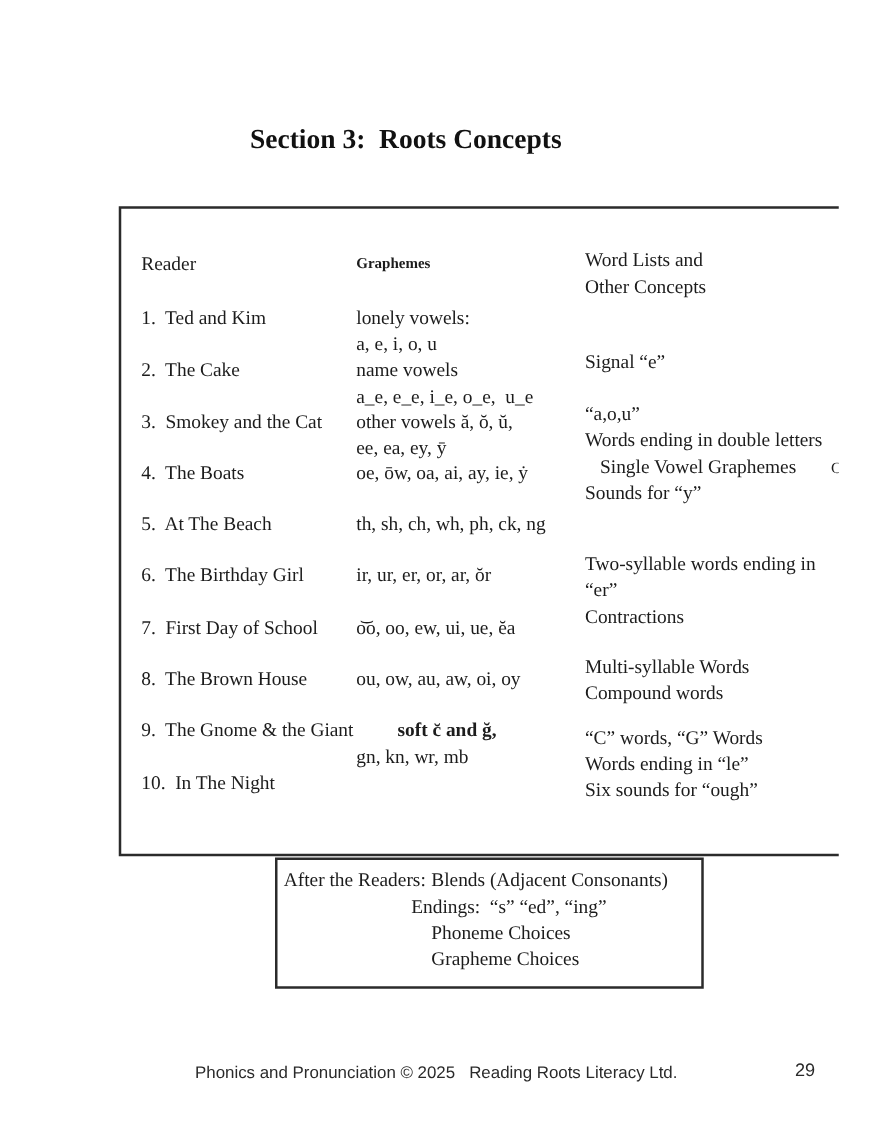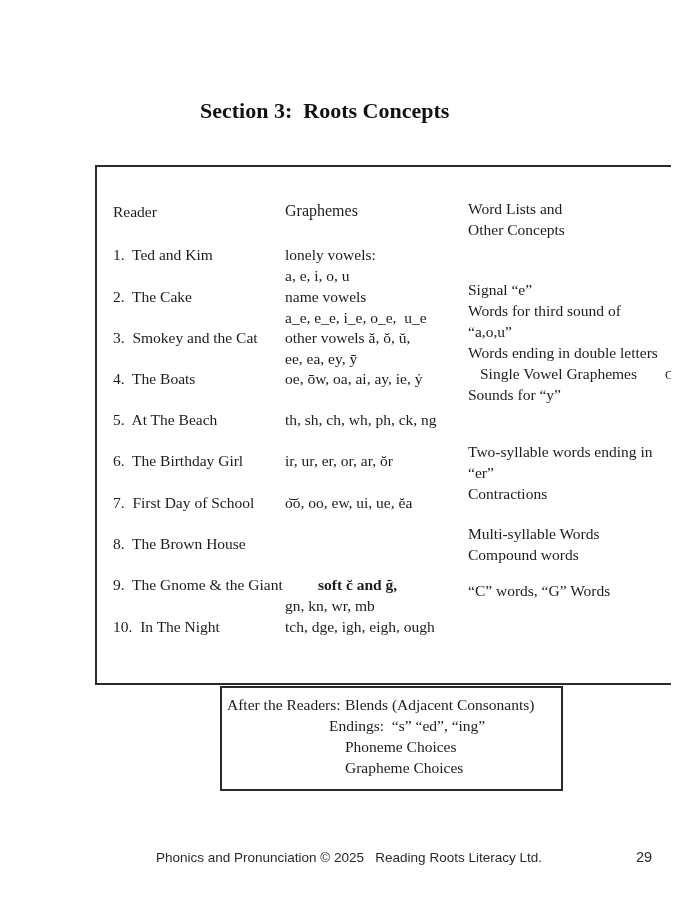--- a/index.html
+++ b/index.html
@@ -41,21 +41,21 @@
     background: transparent;
   }
   .line {
     position: absolute;
     font-size: 15.5px;
     line-height: 21px;
     white-space: pre;
     color: #1c1c1c;
   }
   .col-header { font-size: 15.5px; }
-  .graphemes-header { font-size: 16px; }
+  .graphemes-header { font-size: 12px; font-weight: bold; }
   .small-inline { font-size: 12.5px; }
   .footer-line {
     position: absolute;
     font-family: "Liberation Sans", "DejaVu Sans", sans-serif;
     font-size: 13.5px;
     color: #2a2a2a;
     white-space: pre;
   }
 </style>
 </head>
@@ -86,36 +86,37 @@
   <div class="line" style="left:237px; top:196px;">lonely vowels:</div>
   <div class="line" style="left:237px; top:217px;">a, e, i, o, u</div>
   <div class="line" style="left:237px; top:238px;">name vowels</div>
   <div class="line" style="left:237px; top:259px;">a_e, e_e, i_e, o_e,  u_e</div>
   <div class="line" style="left:237px; top:279px;">other vowels ă, ŏ, ŭ,</div>
   <div class="line" style="left:237px; top:300px;">ee, ea, ey, ȳ</div>
   <div class="line" style="left:237px; top:320px;">oe, ōw, oa, ai, ay, ie, ẏ</div>
   <div class="line" style="left:237px; top:361px;">th, sh, ch, wh, ph, ck, ng</div>
   <div class="line" style="left:237px; top:402px;">ir, ur, er, or, ar, ŏr</div>
   <div class="line" style="left:237px; top:444px;">o͝o, oo, ew, ui, ue, ĕa</div>
+  <div class="line" style="left:237px; top:485px;">ou, ow, au, aw, oi, oy</div>
   <div class="line" style="left:270px; top:526px;font-weight:bold;">soft c̆ and ğ,</div>
   <div class="line" style="left:237px; top:547px;">gn, kn, wr, mb</div>
-  <div class="line" style="left:237px; top:568px;">tch, dge, igh, eigh, ough</div>
 
   <div class="line" style="left:420px; top:231px;">Signal “e”</div>
-  <div class="line" style="left:420px; top:252px;">Words for third sound of</div>
   <div class="line" style="left:420px; top:273px;">“a,o,u”</div>
   <div class="line" style="left:420px; top:294px;">Words ending in double letters</div>
   <div class="line" style="left:420px; top:315px;"><span>Single Vowel Graphemes </span><span class="small-inline">Chart</span></div>
   <div class="line" style="left:420px; top:336px;">Sounds for “y”</div>
   <div class="line" style="left:420px; top:393px;text-align:center;">Two-syllable words ending in</div>
   <div class="line" style="left:420px; top:414px;">“er”</div>
   <div class="line" style="left:420px; top:435px;">Contractions</div>
   <div class="line" style="left:420px; top:475px;">Multi-syllable Words</div>
   <div class="line" style="left:420px; top:496px;">Compound words</div>
   <div class="line" style="left:420px; top:532px;">“C” words, “G” Words</div>
+  <div class="line" style="left:420px; top:553px;">Words ending in “le”</div>
+  <div class="line" style="left:420px; top:574px;">Six sounds for “ough”</div>
 
   <div class="after-box"></div>
   <div class="line" style="left:179px; top:646px;">After the Readers:</div>
   <div class="line" style="left:297px; top:646px;">Blends (Adjacent Consonants)</div>
   <div class="line" style="left:281px; top:667px;">Endings:  “s” “ed”, “ing”</div>
   <div class="line" style="left:297px; top:688px;">Phoneme Choices</div>
   <div class="line" style="left:297px; top:709px;">Grapheme Choices</div>
 
   <div class="footer-line" style="left:108px; top:802px;">Phonics and Pronunciation © 2025   Reading Roots Literacy Ltd.</div>
   <div class="footer-line" style="left:588px; top:801px; font-size:14.5px;">29</div>

